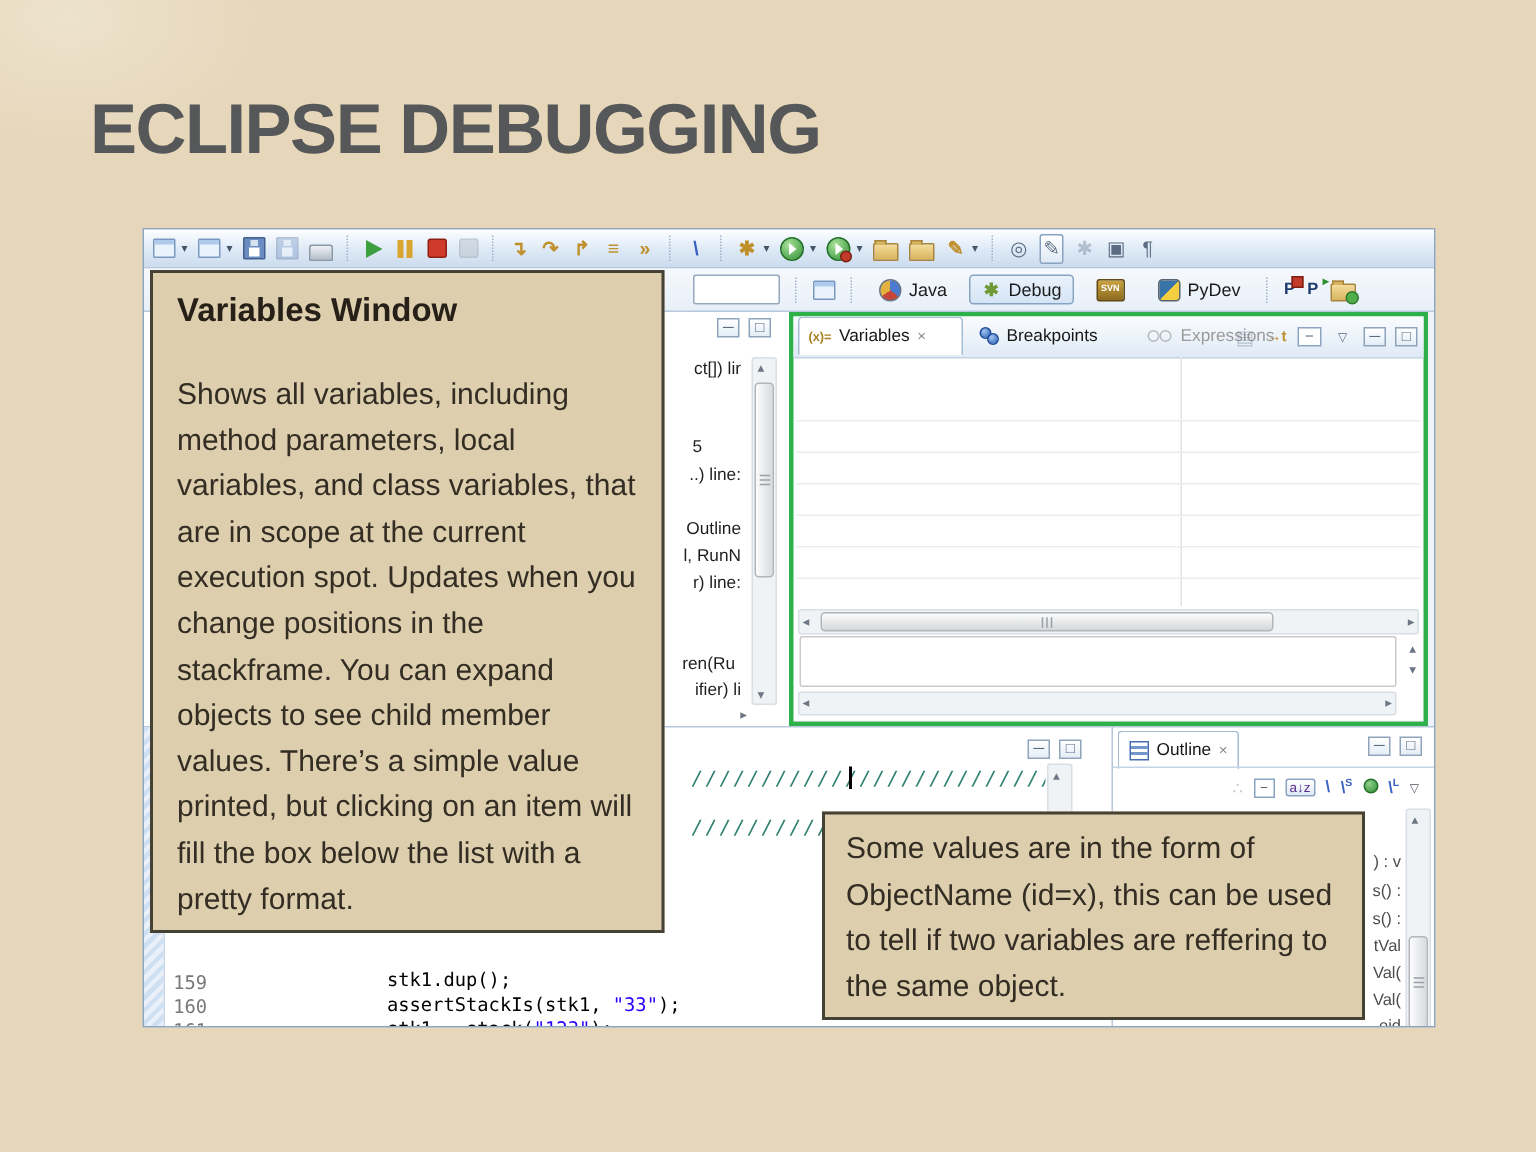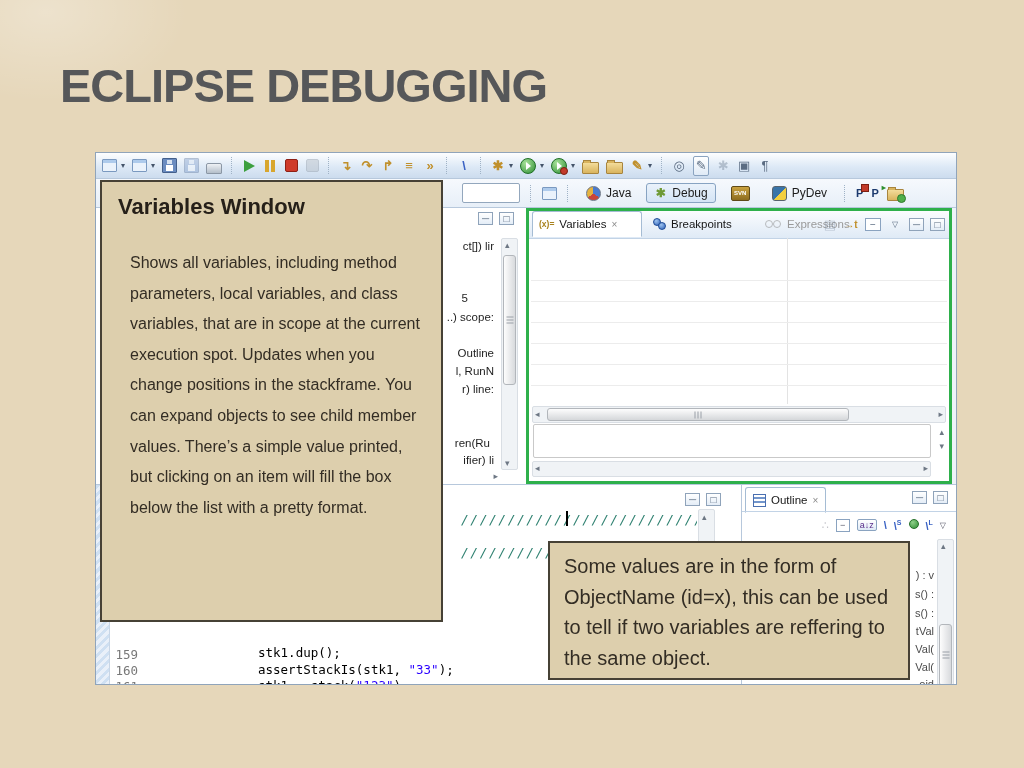--- a/index.html
+++ b/index.html
@@ -97,21 +97,21 @@
   .otools{position:absolute;left:0;right:10px;top:30px;height:20px;display:flex;justify-content:flex-end;align-items:center;gap:7px;font-size:11px;color:#556;}
   .bslash{color:#3a62c4;font-weight:bold;}
   .boxed{border:1px solid #8aa3c0;border-radius:2px;background:linear-gradient(#fff,#dfeaf6);padding:0 2px;font-size:9px;color:#5a2d8a;}
   .oitem{position:absolute;left:14px;top:56px;display:flex;align-items:center;gap:6px;font-size:11.5px;color:#6e4338;}
   .ofrag{position:absolute;right:22px;font-size:11px;color:#4c4c4c;white-space:nowrap;}
 
   
   .callout{position:absolute;background:#ddcfad;border:2px solid #464135;color:#332d24;z-index:20;box-sizing:border-box;}
   .callout1{left:100px;top:180px;width:343px;height:442px;padding:12px 15px 0 16px;}
   .callout1 .ctitle{font-size:22px;font-weight:bold;color:#262019;}
-  .callout1 .cbody{margin-top:28px;font-size:16px;line-height:30.6px;margin-left:12px;}
+  .callout1 .cbody{margin-top:28px;font-size:20px;line-height:30.6px;}
   .callout2{left:548px;top:541px;width:362px;height:139px;padding:8px 13px 0 14px;}
   .callout2 .cbody{font-size:20px;line-height:30.5px;}
 </style>
 </head>
 <body>
 
 <div class="swirl"></div>
 <div class="slide-title">ECLIPSE DEBUGGING</div>
 
 <div class="eclipse">
@@ -215,21 +215,21 @@
       </span>
   </div>
 
   <div class="debugview">
     <div class="minmax" style="position:absolute;right:14px;top:4px;">
       <span>─</span>
       <span>□</span>
     </div>
     <span class="frag" style="right:34px;top:32px">ct[]) lir</span>
     <span class="frag" style="right:60px;top:84px">5</span>
-    <span class="frag" style="right:34px;top:103px">..) scope:</span>
+    <span class="frag" style="right:34px;top:103px">..) line:</span>
     <span class="frag" style="right:34px;top:139px">Outline</span>
     <span class="frag" style="right:34px;top:157px">l, RunN</span>
     <span class="frag" style="right:34px;top:175px">r) line:</span>
     <span class="frag" style="right:38px;top:229px">ren(Ru</span>
     <span class="frag" style="right:34px;top:246px">ifier) li</span>
     <div class="vsb" style="right:10px;top:30px;width:15px;height:230px">
       <span class="arr" style="left:3px;top:1px">▴</span>
       <div class="thumb" style="left:1px;top:16px;width:11px;height:128px">
           <span class="gripv"></span>
         </div>

